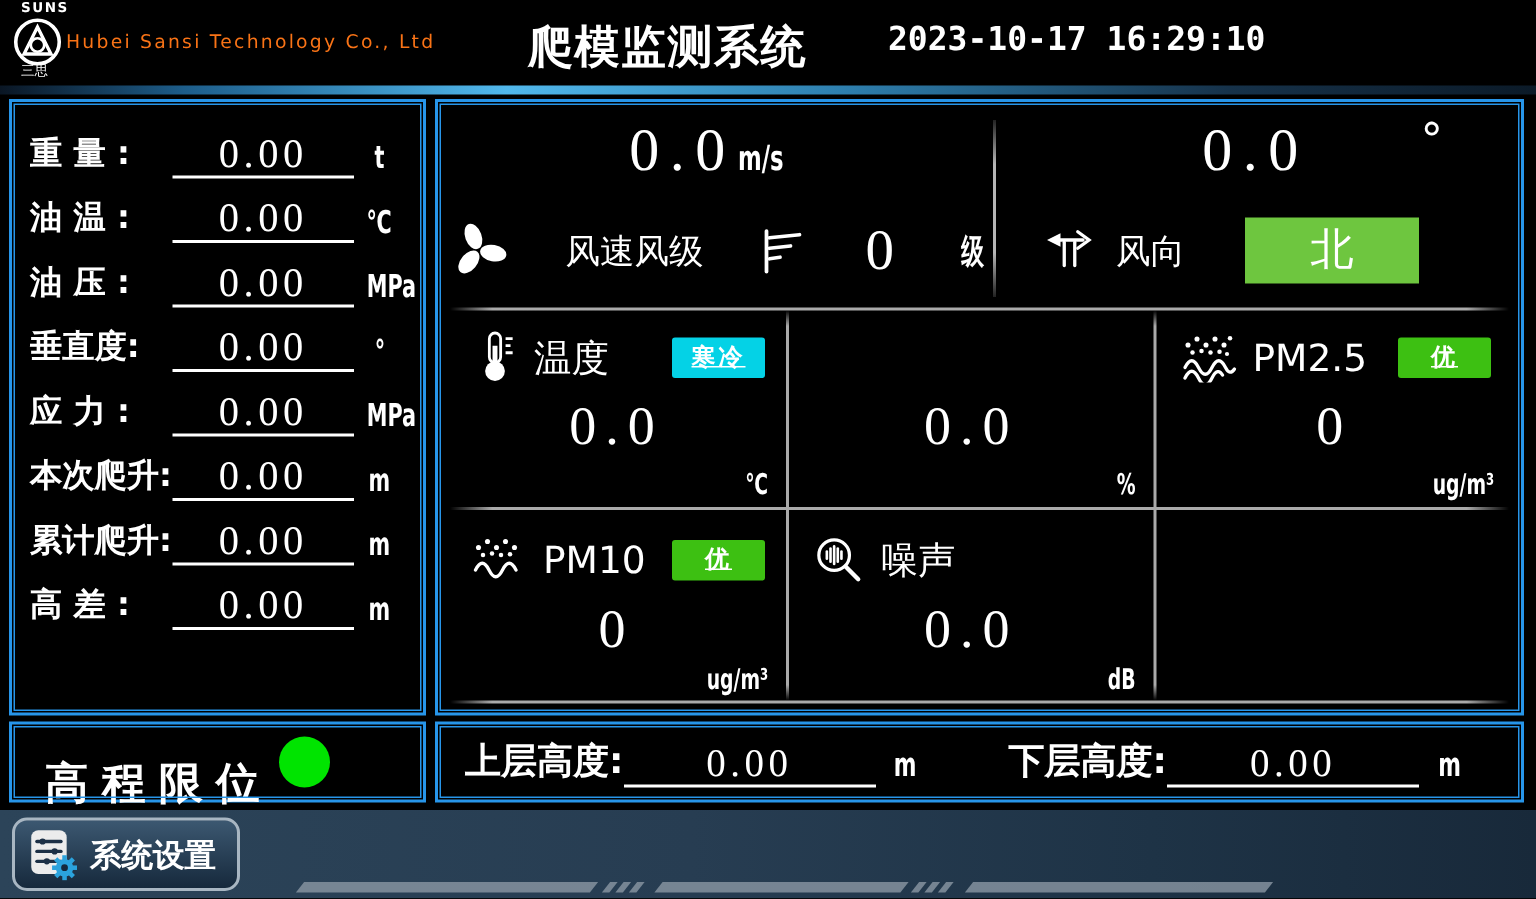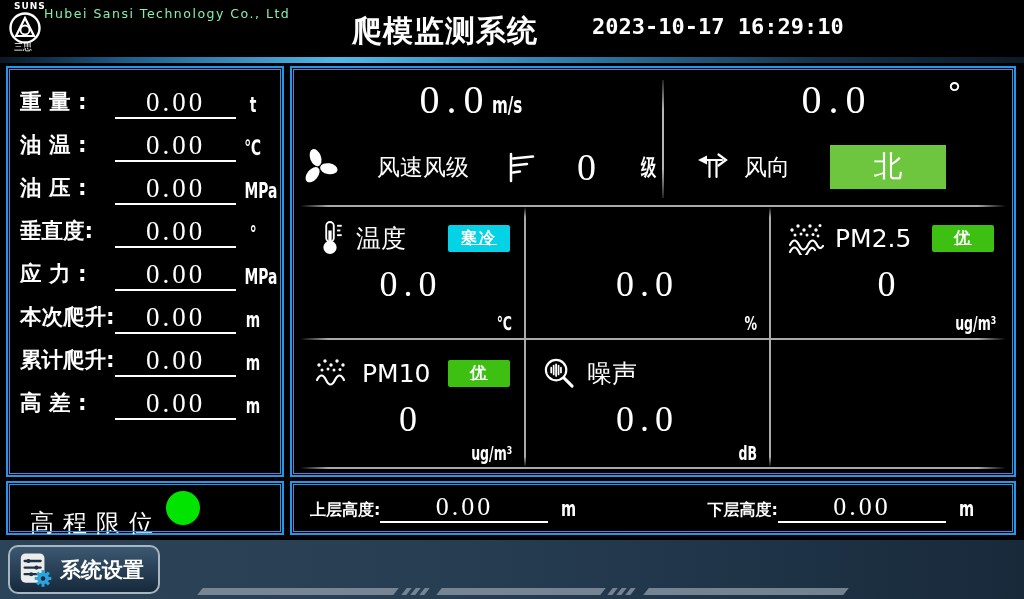--- a/index.html
+++ b/index.html
@@ -9,21 +9,21 @@
   .cond{display:inline-block;transform:scaleX(0.66);transform-origin:center;font-weight:bold;white-space:nowrap;}
 
   
   .header{position:absolute;left:0;top:0;width:100%;height:57px;background:#000;}
   .logo{position:absolute;left:5px;top:0;width:40px;height:56px;}
   .logo-suns{position:absolute;left:9px;top:1px;font-size:9px;font-weight:bold;letter-spacing:1px;}
   .logo-svg{position:absolute;left:2px;top:11px;}
   .logo-cn{position:absolute;left:9px;bottom:2px;font-size:9px;}
   .company{position:absolute;left:44px;top:4px;}
   .company-cn{font-size:21px;font-weight:bold;letter-spacing:1px;line-height:1.15;}
-  .company-en{font-size:12.5px;letter-spacing:1.5px;color:#86efac;margin-top:2px;}
+  .company-en{font-size:12.5px;letter-spacing:1.5px;color:#f97316;margin-top:16px;}
   .app-title{position:absolute;left:352px;top:11px;font-size:30px;font-weight:bold;letter-spacing:1px;}
   .datetime{position:absolute;left:592px;top:14px;font-family:"DejaVu Sans Mono",monospace;
             font-size:22px;font-weight:bold;}
   .hdr-bar{position:absolute;left:0;top:57px;width:100%;height:6px;
     background:linear-gradient(90deg,#0a1624 0%,#1d5d8a 12%,#51b8ec 33%,#2e7fae 55%,#16324a 80%,#0b1a28 100%);}
 
   
   .panel{position:absolute;background:#000;border:2px solid #2795e9;box-sizing:border-box;}
   .panel::after{content:"";position:absolute;inset:1px;border:1px solid #2795e9;pointer-events:none;}
 
@@ -78,26 +78,26 @@
   .clabel{font-size:25px;margin-left:10px;}
   .badge{margin-left:auto;min-width:50px;height:27px;border-radius:2px;display:flex;align-items:center;
          justify-content:center;font-size:16px;font-weight:bold;letter-spacing:2px;padding:0 6px;text-decoration:underline;}
   .badge:empty{display:none;}
   .cval{position:absolute;left:0;right:0;top:56px;text-align:center;font-size:36px;letter-spacing:6px;}
   .cunit{position:absolute;right:10px;bottom:2px;font-size:19px;}
   .cunit .cond{transform-origin:100% 50%;}
 
   
   .box-left{left:6px;top:481px;width:278px;height:54px;display:flex;align-items:center;padding-left:22px;}
-  .limit-lbl{font-size:24px;font-weight:normal;letter-spacing:9px;margin-top:30px;}
+  .limit-lbl{font-size:29px;font-weight:bold;letter-spacing:9px;margin-top:30px;}
   .limit-light{width:34px;height:34px;border-radius:50%;margin-left:4px;}
   .box-right{left:290px;top:481px;width:726px;height:54px;display:flex;align-items:center;
              justify-content:space-between;padding:0 28px 0 18px;}
   .hgroup{display:flex;align-items:flex-end;}
-  .hlbl{font-size:16px;font-weight:bold;padding-bottom:2px;white-space:nowrap;}
+  .hlbl{font-size:24px;font-weight:bold;padding-bottom:2px;white-space:nowrap;}
   .hval{width:168px;text-align:center;font-size:26px;letter-spacing:3px;border-bottom:2px solid #fff;
         line-height:1.05;padding-bottom:1px;}
   .hunit{width:40px;text-align:center;font-size:22px;padding-bottom:2px;}
 
   
   .taskbar{position:absolute;left:0;top:540px;width:1024px;height:59px;
      background:linear-gradient(90deg,#2c4459 0%,#273d52 45%,#1e3346 75%,#18293a 100%);}
   .settings-btn{position:absolute;left:8px;top:5px;width:152px;height:49px;border:2px solid #a8b6c2;
      border-radius:10px;background:linear-gradient(180deg,#3c5871,#16293c);display:flex;align-items:center;
      gap:8px;padding:16px 8px;color:#fff;font-size:21px;font-weight:bold;font-family:inherit;cursor:pointer;

